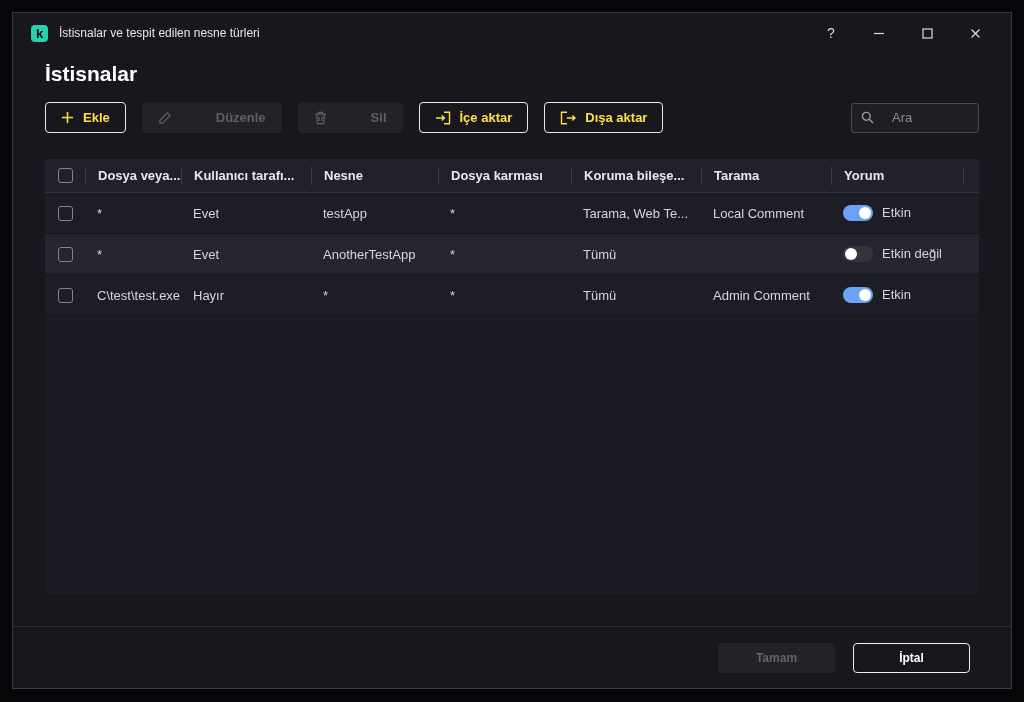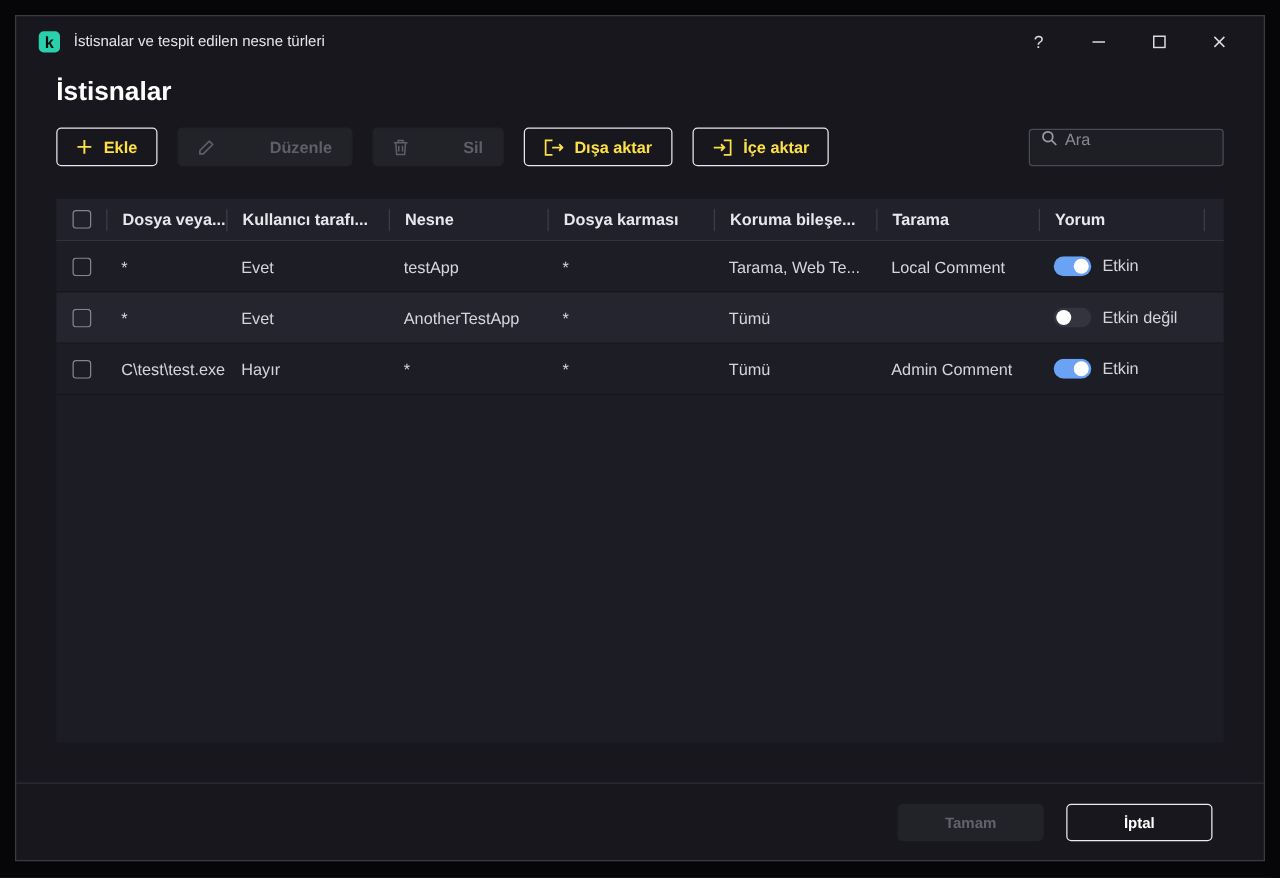--- a/index.html
+++ b/index.html
@@ -88,28 +88,28 @@
     white-space: nowrap;
   }
   .btn.disabled {
     background: #222229;
     border-color: #222229;
     color: #5f5f68;
     gap: 44px;
   }
   .search-box {
     margin-left: auto;
-    width: 156px;
+    width: 128px;
     height: 30px;
     background: #1e1e25;
     border: 1px solid #4a4a52;
     border-radius: 3px;
     display: flex;
-    align-items: flex-start;
-    gap: 6px;
+    align-items: center;
+    gap: 18px;
     padding: 0 9px;
   }
   .search-box input {
     flex: 1;
     min-width: 0;
     background: transparent;
     border: none;
     outline: none;
     color: #cfcfd4;
     font-size: 13px;
@@ -280,35 +280,35 @@
           <svg width="13" height="14" viewBox="0 0 13 14">
               <path d="M1 3.2h11M4.5 3.2V1.4h4v1.8M2.6 3.2l.7 9.4h6.4l.7-9.4M5 5.6v4.6M8 5.6v4.6" stroke="currentColor" stroke-width="1.2" fill="none"></path>
             </svg>
         </span>
         <span>Sil</span>
       </button>
 
       <button class="btn">
         <span class="icon">
           <svg width="16" height="14" viewBox="0 0 16 14">
+              <path d="M9 1.2h5.5v11.6H9" fill="none" stroke="currentColor" stroke-width="1.4"></path>
+              <path d="M1 7h8.3M6.8 4.4L9.5 7l-2.7 2.6" fill="none" stroke="currentColor" stroke-width="1.4"></path>
+            </svg>
+        </span>
+        <span>İçe aktar</span>
+      </button>
+
+      <button class="btn">
+        <span class="icon">
+          <svg width="16" height="14" viewBox="0 0 16 14">
               <path d="M7 1.2H1.5v11.6H7" fill="none" stroke="currentColor" stroke-width="1.4"></path>
               <path d="M6.7 7H15M12.3 4.4L15 7l-2.7 2.6" fill="none" stroke="currentColor" stroke-width="1.4"></path>
             </svg>
         </span>
         <span>Dışa aktar</span>
-      </button>
-
-      <button class="btn">
-        <span class="icon">
-          <svg width="16" height="14" viewBox="0 0 16 14">
-              <path d="M9 1.2h5.5v11.6H9" fill="none" stroke="currentColor" stroke-width="1.4"></path>
-              <path d="M1 7h8.3M6.8 4.4L9.5 7l-2.7 2.6" fill="none" stroke="currentColor" stroke-width="1.4"></path>
-            </svg>
-        </span>
-        <span>İçe aktar</span>
       </button>
 
       <div class="search-box">
         <span class="icon">
           <svg width="13" height="13" viewBox="0 0 13 13">
               <circle cx="5.3" cy="5.3" r="3.9" fill="none" stroke="#9a9aa2" stroke-width="1.4"></circle>
               <path d="M8.3 8.3L12 12" stroke="#9a9aa2" stroke-width="1.4"></path>
             </svg>
         </span>
         <input type="text" placeholder="Ara" style="">

